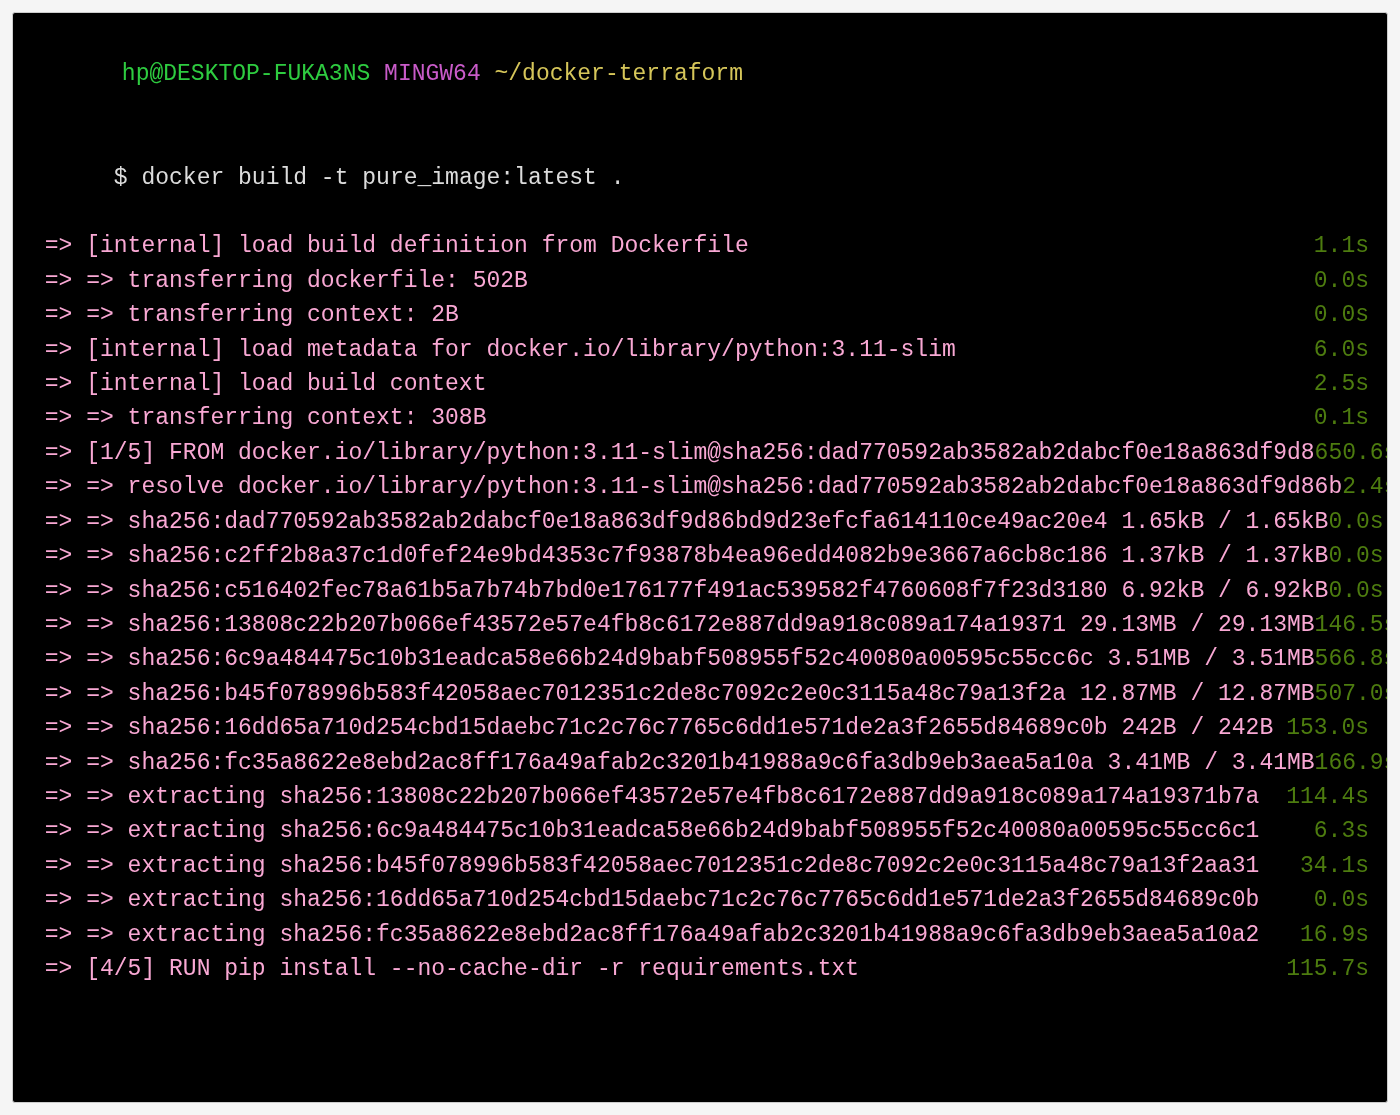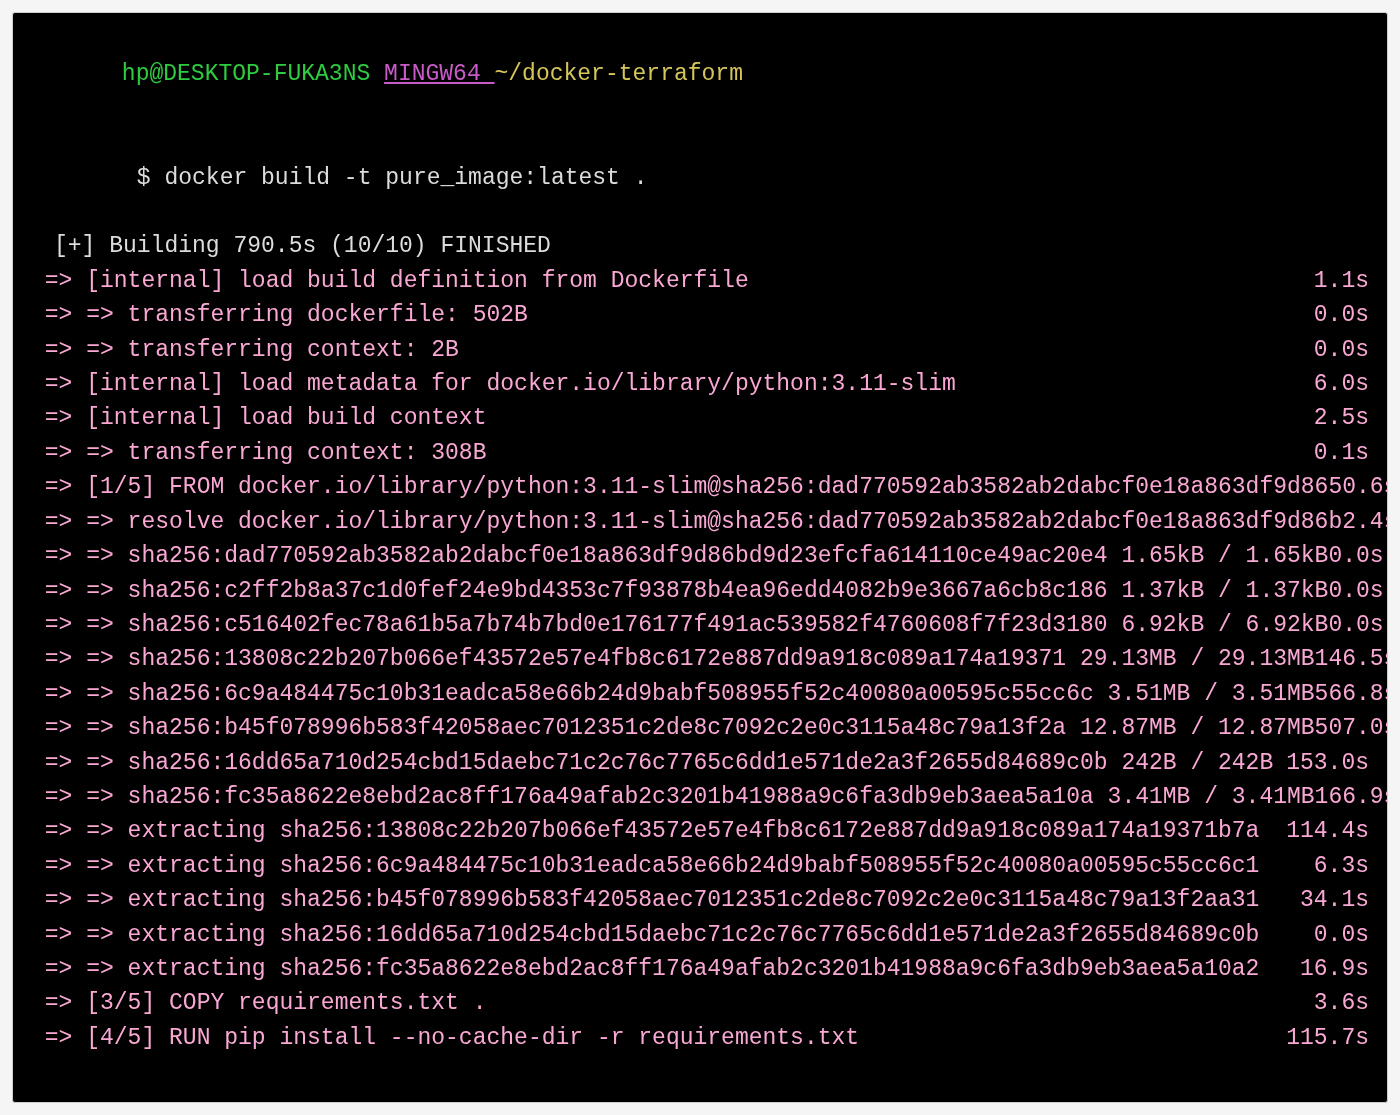--- a/index.html
+++ b/index.html
@@ -23,47 +23,44 @@
     }
     .line {
       display: flex;
       justify-content: space-between;
       white-space: pre;
       font-size: 23px;
       line-height: 34.4px;
       color: #c0c0c0;
     }
     .prompt-user { color: #2ecc40; margin-left: 8px; }
-    .prompt-env { color: #c95bc9; text-decoration: underline; }
+    .prompt-env { color: #c95bc9; }
     .prompt-path { color: #d6c65a; }
-    .white { color: #dcdcdc; margin-left: 23px; }
+    .white { color: #dcdcdc; }
     .cyan { color: #f9a8d4; }
-    .timing { color: #f9a8d4; text-align: right; }
+    .timing { color: #4d7c0f; text-align: right; }
     .left-part { flex: 1; }
   </style>
 </head>
 <body>
 
 <div class="terminal">
 
   <div class="line">
     <span class="left-part">
       <span class="prompt-user">hp@DESKTOP-FUKA3NS </span><span class="prompt-env">MINGW64 </span><span class="prompt-path">~/docker-terraform</span>
     </span>
   </div>
 
   <div class="line">
     <span class="left-part white">
       <span>$ </span><span>docker build -t pure_image:latest .</span>
     </span>
   </div>
 
-  <div class="line">
-    <span class="left-part white">[+] Building 790.5s (10/10) FINISHED</span>
-  </div>
 
   <div id="build-output">
       <div class="line"><span class="left-part cyan"> =&gt; [internal] load build definition from Dockerfile</span><span class="timing">1.1s</span></div>
       <div class="line"><span class="left-part cyan"> =&gt; =&gt; transferring dockerfile: 502B</span><span class="timing">0.0s</span></div>
       <div class="line"><span class="left-part cyan"> =&gt; =&gt; transferring context: 2B</span><span class="timing">0.0s</span></div>
       <div class="line"><span class="left-part cyan"> =&gt; [internal] load metadata for docker.io/library/python:3.11-slim</span><span class="timing">6.0s</span></div>
       <div class="line"><span class="left-part cyan"> =&gt; [internal] load build context</span><span class="timing">2.5s</span></div>
       <div class="line"><span class="left-part cyan"> =&gt; =&gt; transferring context: 308B</span><span class="timing">0.1s</span></div>
       <div class="line"><span class="left-part cyan"> =&gt; [1/5] FROM docker.io/library/python:3.11-slim@sha256:dad770592ab3582ab2dabcf0e18a863df9d8</span><span class="timing">650.6s</span></div>
       <div class="line"><span class="left-part cyan"> =&gt; =&gt; resolve docker.io/library/python:3.11-slim@sha256:dad770592ab3582ab2dabcf0e18a863df9d86b</span><span class="timing">2.4s</span></div>
@@ -73,17 +70,16 @@
       <div class="line"><span class="left-part cyan"> =&gt; =&gt; sha256:13808c22b207b066ef43572e57e4fb8c6172e887dd9a918c089a174a19371 29.13MB / 29.13MB</span><span class="timing">146.5s</span></div>
       <div class="line"><span class="left-part cyan"> =&gt; =&gt; sha256:6c9a484475c10b31eadca58e66b24d9babf508955f52c40080a00595c55cc6c 3.51MB / 3.51MB</span><span class="timing">566.8s</span></div>
       <div class="line"><span class="left-part cyan"> =&gt; =&gt; sha256:b45f078996b583f42058aec7012351c2de8c7092c2e0c3115a48c79a13f2a 12.87MB / 12.87MB</span><span class="timing">507.0s</span></div>
       <div class="line"><span class="left-part cyan"> =&gt; =&gt; sha256:16dd65a710d254cbd15daebc71c2c76c7765c6dd1e571de2a3f2655d84689c0b 242B / 242B</span><span class="timing">153.0s</span></div>
       <div class="line"><span class="left-part cyan"> =&gt; =&gt; sha256:fc35a8622e8ebd2ac8ff176a49afab2c3201b41988a9c6fa3db9eb3aea5a10a 3.41MB / 3.41MB</span><span class="timing">166.9s</span></div>
       <div class="line"><span class="left-part cyan"> =&gt; =&gt; extracting sha256:13808c22b207b066ef43572e57e4fb8c6172e887dd9a918c089a174a19371b7a</span><span class="timing">114.4s</span></div>
       <div class="line"><span class="left-part cyan"> =&gt; =&gt; extracting sha256:6c9a484475c10b31eadca58e66b24d9babf508955f52c40080a00595c55cc6c1</span><span class="timing">6.3s</span></div>
       <div class="line"><span class="left-part cyan"> =&gt; =&gt; extracting sha256:b45f078996b583f42058aec7012351c2de8c7092c2e0c3115a48c79a13f2aa31</span><span class="timing">34.1s</span></div>
       <div class="line"><span class="left-part cyan"> =&gt; =&gt; extracting sha256:16dd65a710d254cbd15daebc71c2c76c7765c6dd1e571de2a3f2655d84689c0b</span><span class="timing">0.0s</span></div>
       <div class="line"><span class="left-part cyan"> =&gt; =&gt; extracting sha256:fc35a8622e8ebd2ac8ff176a49afab2c3201b41988a9c6fa3db9eb3aea5a10a2</span><span class="timing">16.9s</span></div>
-      <div class="line"><span class="left-part cyan"> =&gt; [3/5] COPY requirements.txt .</span><span class="timing">3.6s</span></div>
       <div class="line"><span class="left-part cyan"> =&gt; [4/5] RUN pip install --no-cache-dir -r requirements.txt</span><span class="timing">115.7s</span></div>
     </div>
 
 </div>
 
 </body></html>

